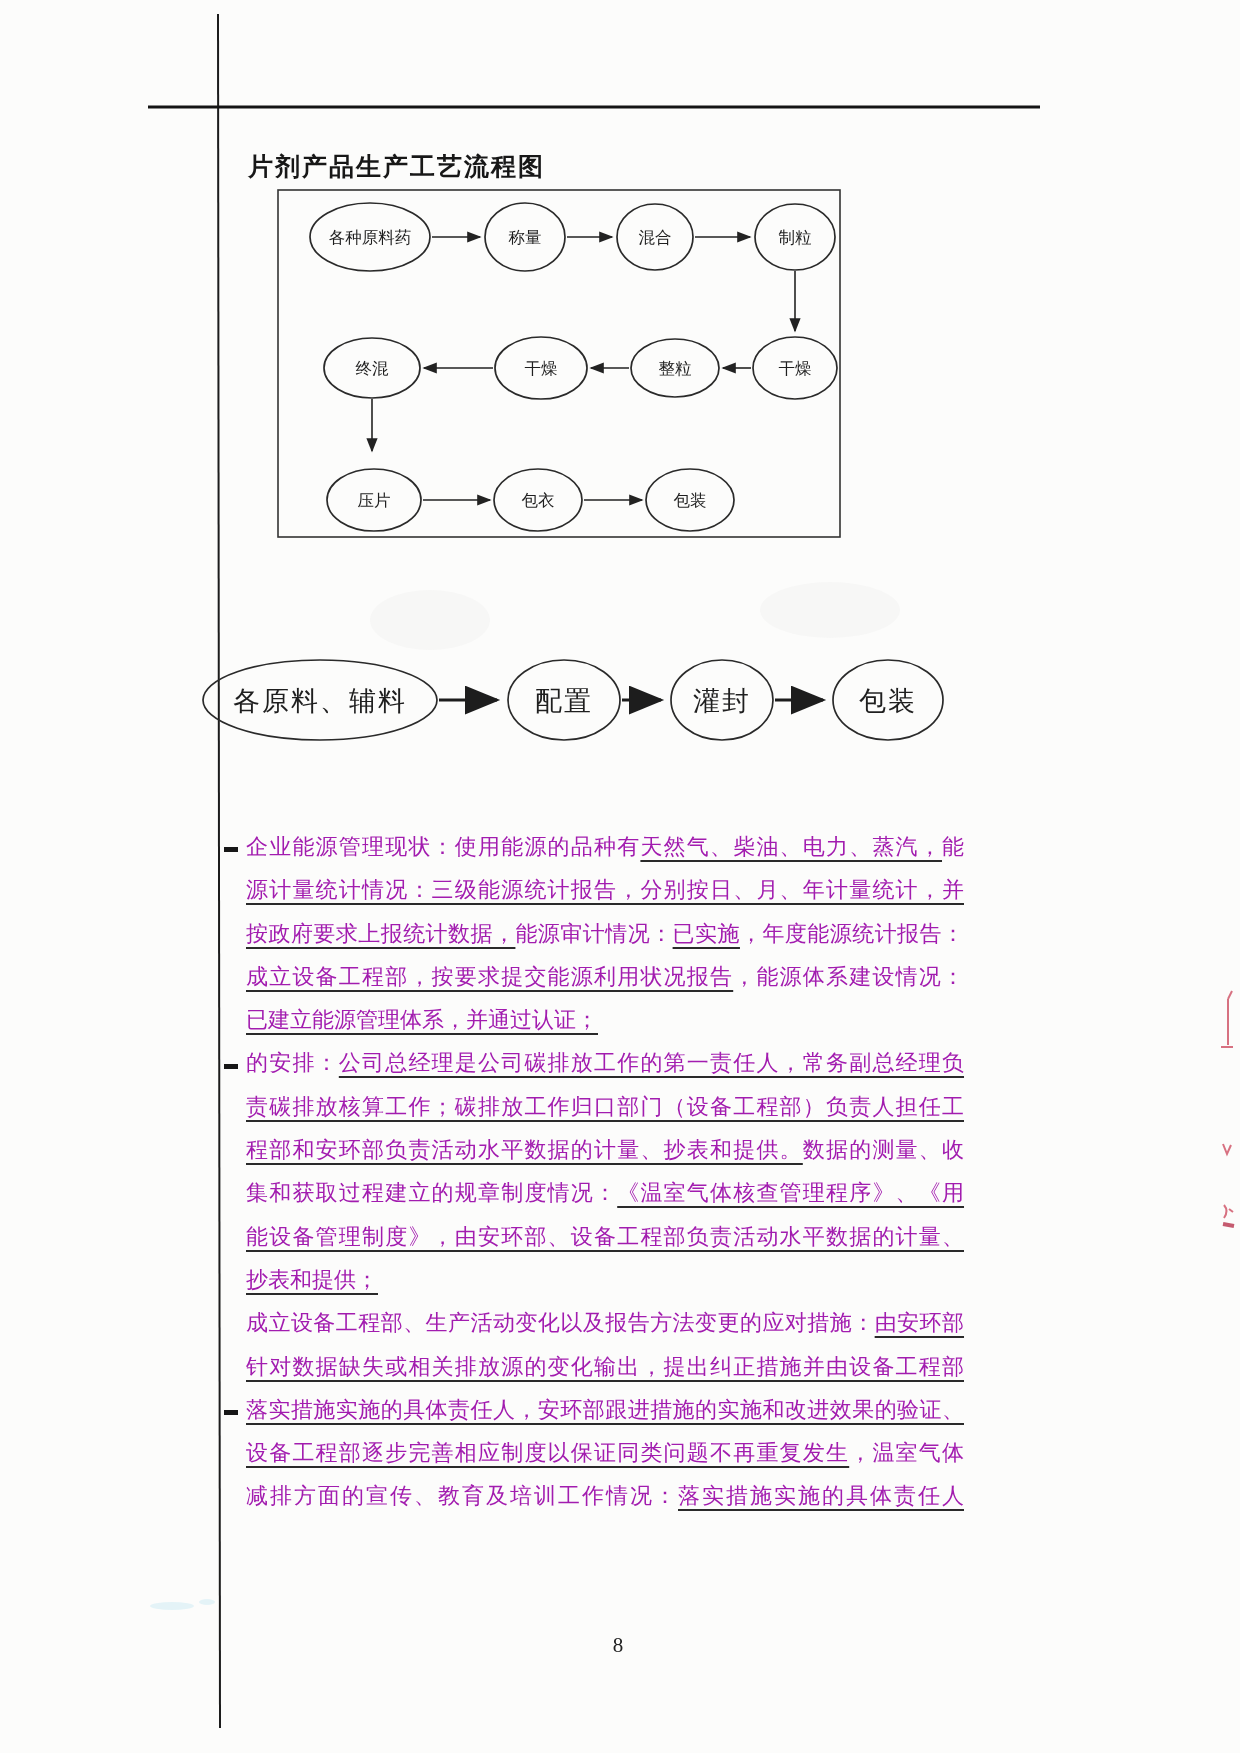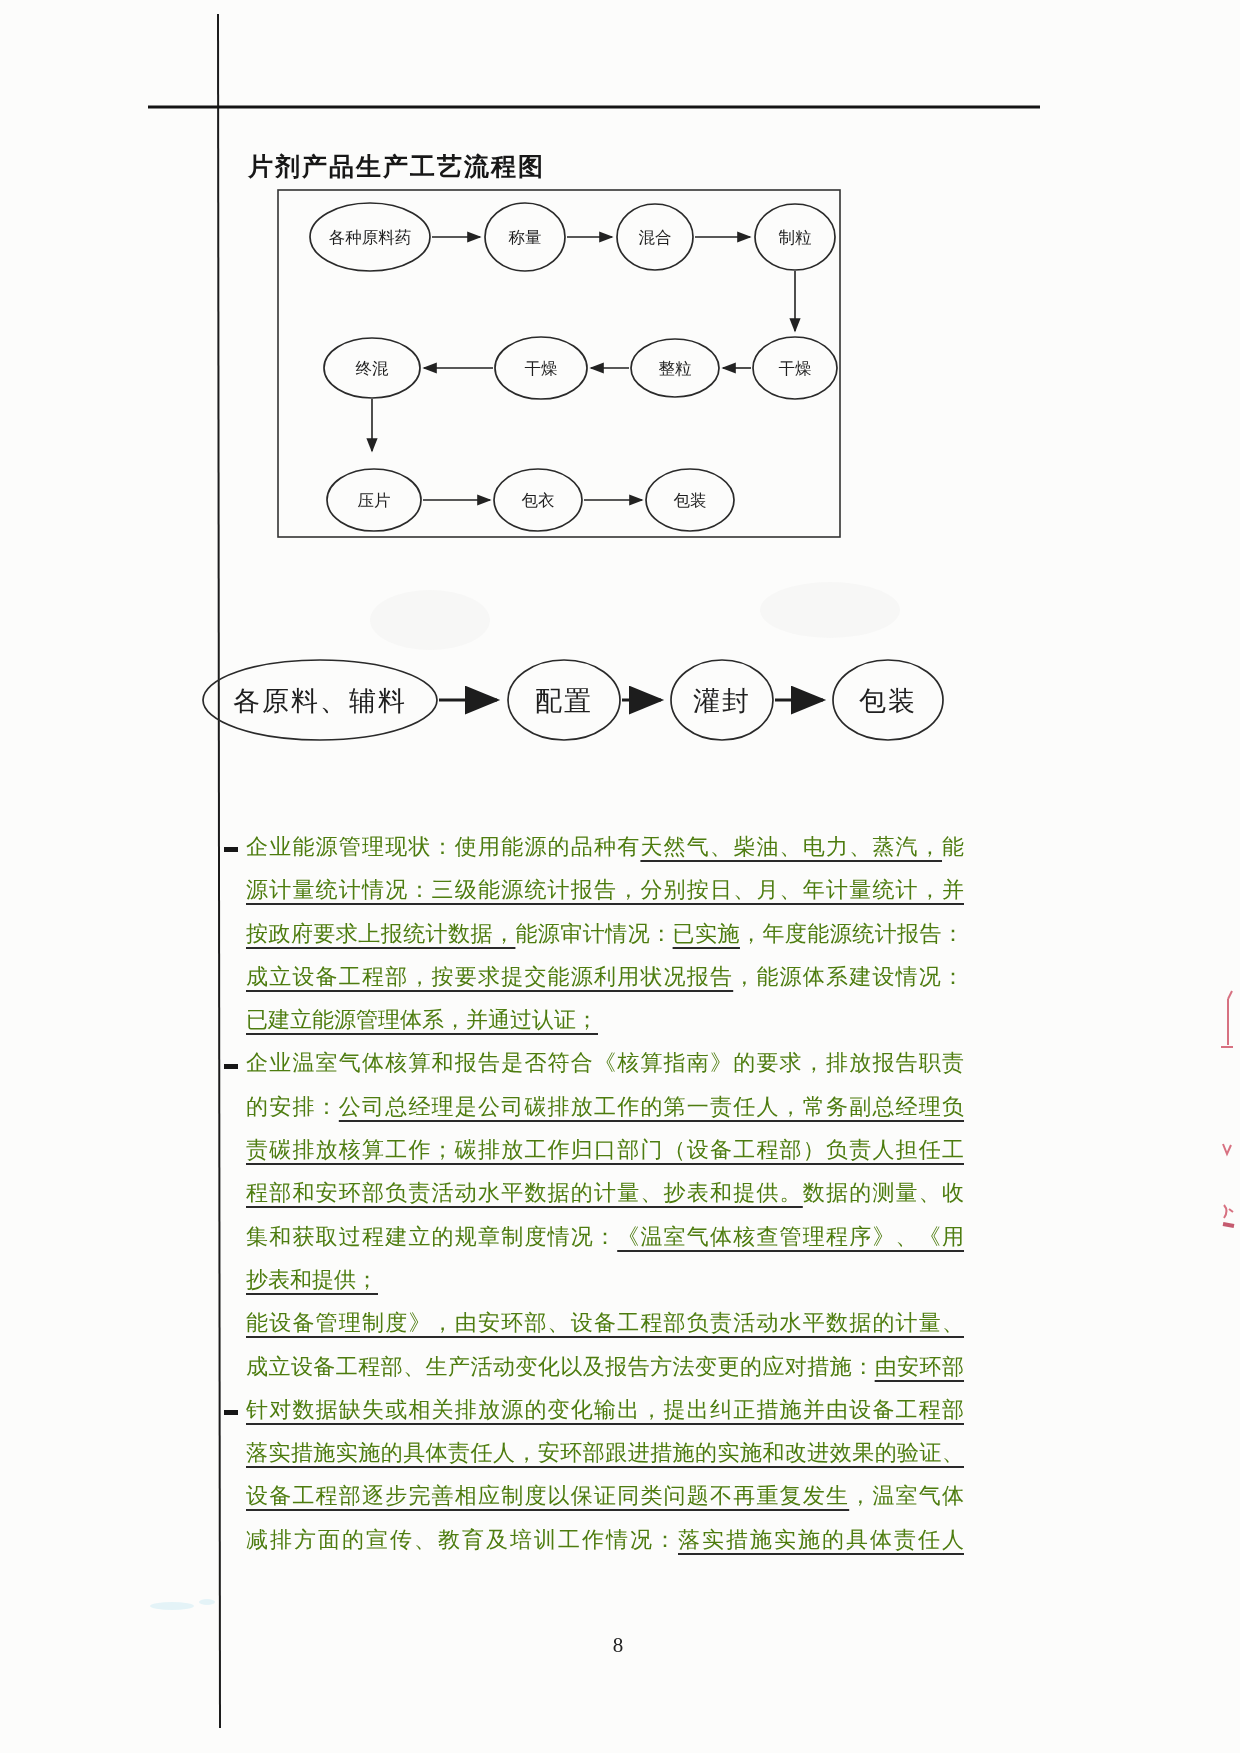--- a/index.html
+++ b/index.html
@@ -10,21 +10,21 @@
         font-weight:700;font-size:25px;letter-spacing:2px;color:#171717;white-space:nowrap;}
   .flowchart{position:absolute;}
   .flowchart ellipse{fill:none;stroke:#2a2a2a;stroke-width:1.7px;}
   .flowchart rect.frame{fill:none;stroke:#333;stroke-width:1.6px;}
   .flowchart line.arrow{stroke:#222;stroke-width:1.6px;}
   .flowchart line.arrow-thick{stroke:#1d1d1d;stroke-width:3.2px;}
   .flowchart text{fill:#1f1f1f;}
   .fc1-label{font-family:"Liberation Sans","DejaVu Sans",sans-serif;font-size:16.5px;}
   .fc2-label{font-family:"Liberation Serif","DejaVu Serif",serif;font-size:27px;letter-spacing:2px;}
   .bullets{position:absolute;left:246px;top:825px;width:718px;font-size:22px;
-        line-height:43.3px;letter-spacing:0;color:#4d7c0f;}
+        line-height:43.3px;letter-spacing:0;color:#a21caf;}
   .tline{text-align:justify;text-align-last:justify;text-justify:inter-character;height:43.3px;}
   .tline.short{text-align-last:left;}
   .seg.u{text-decoration:underline;text-decoration-thickness:1.5px;text-underline-offset:6px;
         text-decoration-color:#2a2a2a;}
   .dash{position:absolute;width:14px;height:5px;background:#171717;}
   .pageno{position:absolute;top:1633px;left:588px;width:60px;text-align:center;
         font-size:21px;color:#222;}
 </style>
 </head>
 <body>
@@ -123,27 +123,26 @@
   <div class="dash" style="left:224px;top:847px;"></div>
   <div class="dash" style="left:224px;top:1064px;"></div>
   <div class="dash" style="left:224px;top:1410px;"></div>
 
   <div class="bullets">
       <div class="tline"><span class="seg">企业能源管理现状：使用能源的品种有</span><span class="seg u">天然气、柴油、电力、蒸汽，</span><span class="seg">能</span></div>
       <div class="tline"><span class="seg u">源计量统计情况：三级能源统计报告，分别按日、月、年计量统计，并</span></div>
       <div class="tline"><span class="seg u">按政府要求上报统计数据，</span><span class="seg">能源审计情况：</span><span class="seg u">已实施</span><span class="seg">，年度能源统计报告：</span></div>
       <div class="tline"><span class="seg u">成立设备工程部，按要求提交能源利用状况报告</span><span class="seg">，能源体系建设情况：</span></div>
       <div class="tline short"><span class="seg u">已建立能源管理体系，并通过认证；</span></div>
-      <div class="tline"><span class="seg">企业温室气体核算和报告是否符合《核算指南》的要求，排放报告职责</span></div>
       <div class="tline"><span class="seg">的安排：</span><span class="seg u">公司总经理是公司碳排放工作的第一责任人，常务副总经理负</span></div>
       <div class="tline"><span class="seg u">责碳排放核算工作；碳排放工作归口部门（设备工程部）负责人担任工</span></div>
       <div class="tline"><span class="seg u">程部和安环部负责活动水平数据的计量、抄表和提供。</span><span class="seg">数据的测量、收</span></div>
       <div class="tline"><span class="seg">集和获取过程建立的规章制度情况：</span><span class="seg u">《温室气体核查管理程序》、《用</span></div>
+      <div class="tline"><span class="seg u">能设备管理制度》，由安环部、设备工程部负责活动水平数据的计量、</span></div>
       <div class="tline short"><span class="seg u">抄表和提供；</span></div>
-      <div class="tline"><span class="seg u">能设备管理制度》，由安环部、设备工程部负责活动水平数据的计量、</span></div>
       <div class="tline"><span class="seg">成立设备工程部、生产活动变化以及报告方法变更的应对措施：</span><span class="seg u">由安环部</span></div>
       <div class="tline"><span class="seg u">针对数据缺失或相关排放源的变化输出，提出纠正措施并由设备工程部</span></div>
       <div class="tline"><span class="seg u">落实措施实施的具体责任人，安环部跟进措施的实施和改进效果的验证、</span></div>
       <div class="tline"><span class="seg u">设备工程部逐步完善相应制度以保证同类问题不再重复发生</span><span class="seg">，温室气体</span></div>
       <div class="tline"><span class="seg">减排方面的宣传、教育及培训工作情况：</span><span class="seg u">落实措施实施的具体责任人</span></div>
     </div>
 
   <div class="pageno">8</div>
 
 </div>

